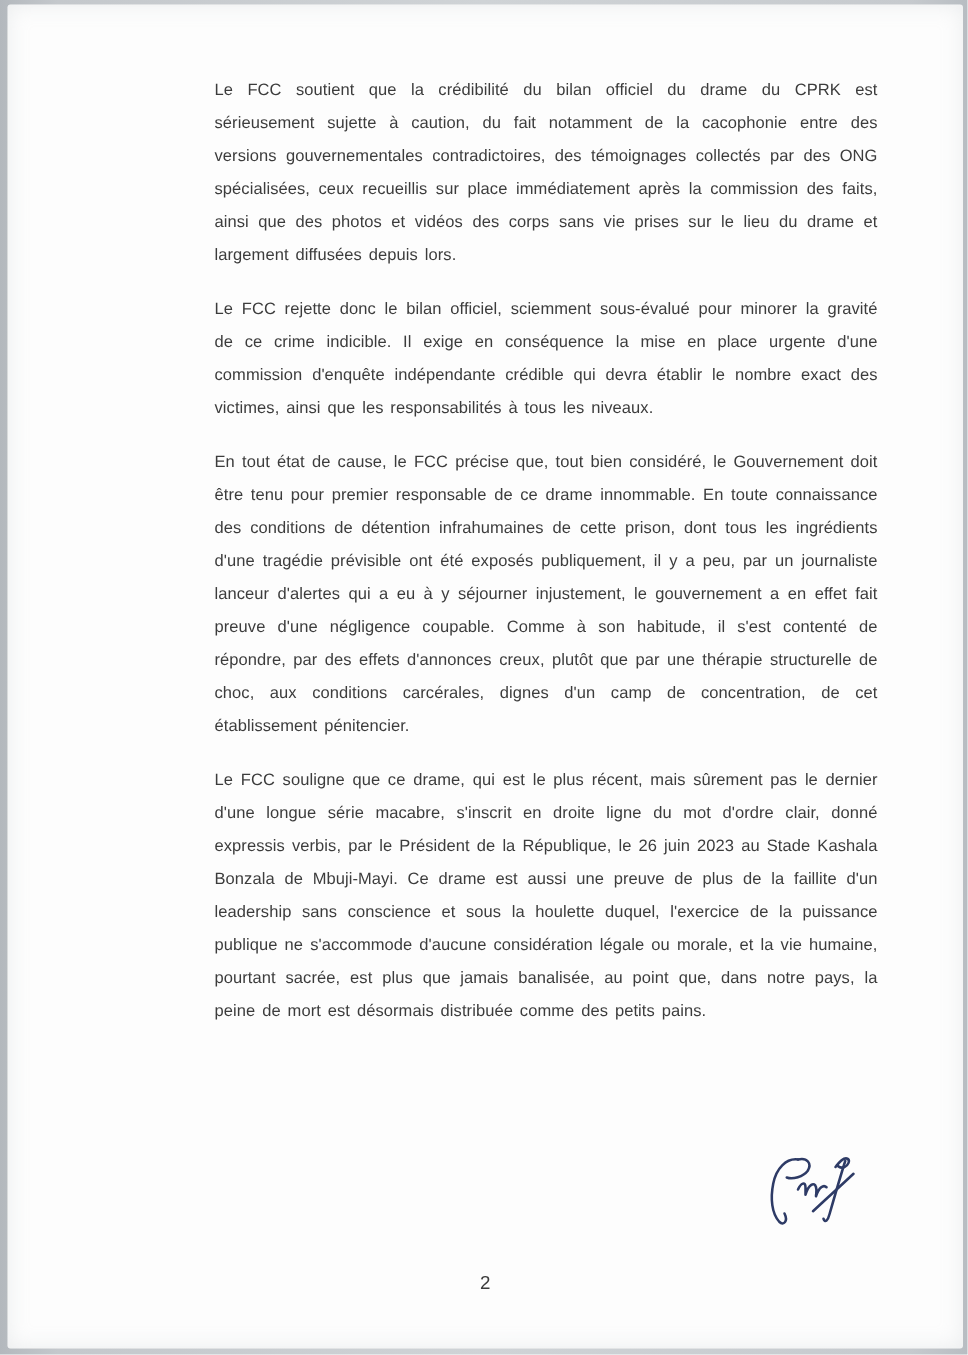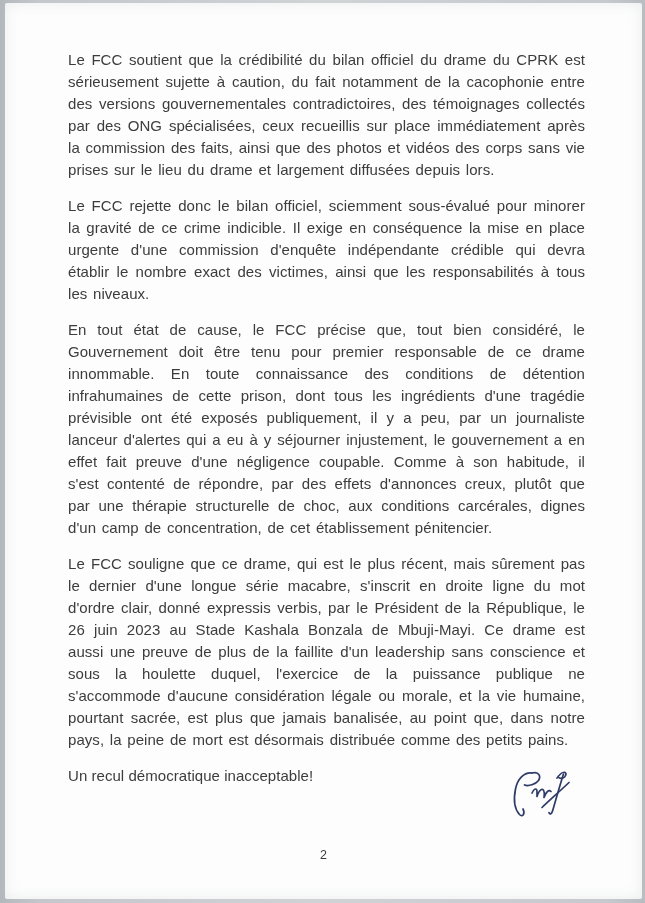--- a/index.html
+++ b/index.html
@@ -23,26 +23,27 @@
     position: absolute;
     left: 5px;
     top: 3px;
     width: 637px;
     height: 896px;
     background: #fdfdfd;
     border-radius: 2px;
     box-shadow: inset 0 0 14px rgba(180,186,192,0.25);
   }
   .content {
-    padding: 46px 57px 0 63px;
+    padding: 46px 57px 0 98px;
     text-align: justify;
-    font-size: 15px;
+    font-size: 11px;
     line-height: 22px;
     color: #3c3c3c;
     letter-spacing: 0.05px;
+    margin-left: 40px;
   }
   .content p {
     margin: 0 0 14px 0;
     word-spacing: 1.5px;
   }
   .content p.closing {
     text-align: left;
     word-spacing: normal;
   }
   .signature {
@@ -71,21 +72,20 @@
 <body>
 
 <div class="photo-frame">
   <div class="page">
 
     <div class="content">
       <p>Le FCC soutient que la crédibilité du bilan officiel du drame du CPRK est sérieusement sujette à caution, du fait notamment de la cacophonie entre des versions gouvernementales contradictoires, des témoignages collectés par des ONG spécialisées, ceux recueillis sur place immédiatement après la commission des faits, ainsi que des photos et vidéos des corps sans vie prises sur le lieu du drame et largement diffusées depuis lors.</p>
       <p>Le FCC rejette donc le bilan officiel, sciemment sous-évalué pour minorer la gravité de ce crime indicible. Il exige en conséquence la mise en place urgente d'une commission d'enquête indépendante crédible qui devra établir le nombre exact des victimes, ainsi que les responsabilités à tous les niveaux.</p>
       <p>En tout état de cause, le FCC précise que, tout bien considéré, le Gouvernement doit être tenu pour premier responsable de ce drame innommable. En toute connaissance des conditions de détention infrahumaines de cette prison, dont tous les ingrédients d'une tragédie prévisible ont été exposés publiquement, il y a peu, par un journaliste lanceur d'alertes qui a eu à y séjourner injustement, le gouvernement a en effet fait preuve d'une négligence coupable. Comme à son habitude, il s'est contenté de répondre, par des effets d'annonces creux, plutôt que par une thérapie structurelle de choc, aux conditions carcérales, dignes d'un camp de concentration, de cet établissement pénitencier.</p>
       <p>Le FCC souligne que ce drame, qui est le plus récent, mais sûrement pas le dernier d'une longue série macabre, s'inscrit en droite ligne du mot d'ordre clair, donné expressis verbis, par le Président de la République, le 26 juin 2023 au Stade Kashala Bonzala de Mbuji-Mayi. Ce drame est aussi une preuve de plus de la faillite d'un leadership sans conscience et sous la houlette duquel, l'exercice de la puissance publique ne s'accommode d'aucune considération légale ou morale, et la vie humaine, pourtant sacrée, est plus que jamais banalisée, au point que, dans notre pays, la peine de mort est désormais distribuée comme des petits pains.</p>
-      <p class="closing">Un recul démocratique inacceptable!</p>
     </div>
 
     <div class="signature">
       <svg viewBox="0 0 92 66" fill="none" stroke="#2e3b66" stroke-width="1.7" stroke-linecap="round" stroke-linejoin="round">
 
         <path d="M 37 10 C 29 9 22.5 16 20.5 26 C 18.5 36 19.5 46 24.5 51.5 C 27.5 54.5 30.5 51 28 46"></path>
 
         <path d="M 37 10 C 43 8.5 46.5 12.5 43.5 17.5 C 40.5 21.5 33.5 23.5 29.5 22"></path>
 
         <path d="M 37 30 C 39 25.5 42 24.5 42 28.5 L 42 33.5 C 44 26.5 48 24.5 49 28.5 C 49.8 31 49 32.5 49 34.5 C 51 28.5 54 26.5 56 28.5"></path>

